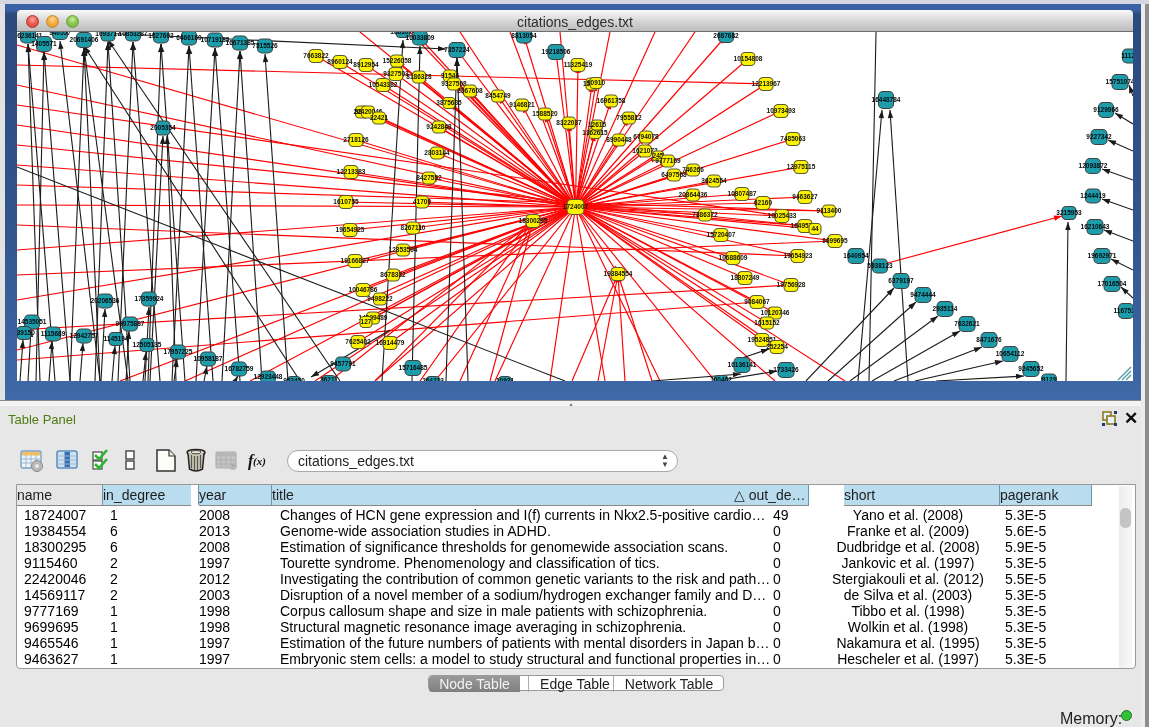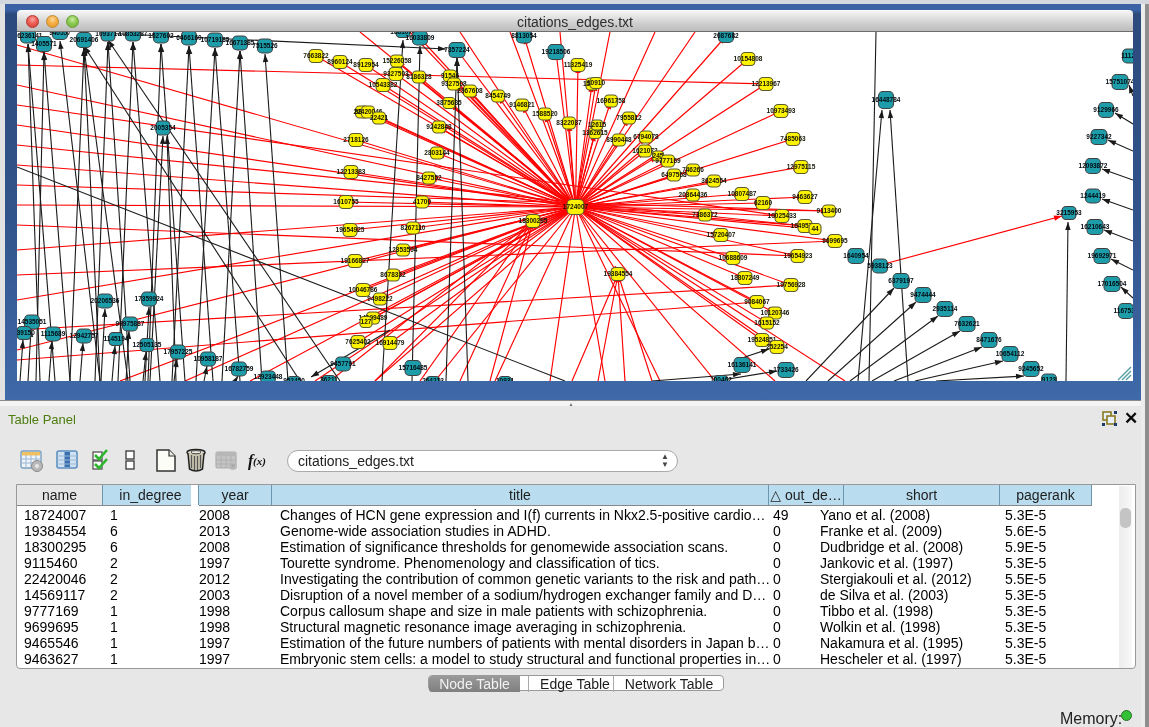--- a/index.html
+++ b/index.html
@@ -15,25 +15,25 @@
 .tl.g{left:66px;background:radial-gradient(circle at 50% 32%,#cdecA8,#8cc94f 45%,#6faf3a);border:1px solid #6b9e38}
 .splitter{position:absolute;left:0;top:400px;width:1149px;height:6px;background:#f4f4f4;border-top:1px solid #8a8a8a}
 .dimple{position:absolute;left:569px;top:400px;font-size:8px;color:#777}
 .tpanel{position:absolute;left:0;top:406px;width:1149px;height:321px;background:#e7e7e7}
 .tptitle{position:absolute;left:8px;top:412px;font-size:13px;color:#4d7c0f}
 .tpx{position:absolute;left:1124px;top:408px;font-size:17px;font-weight:bold;color:#0a0a0a}
 .combo{position:absolute;left:287px;top:450px;width:391px;height:22px;background:#fff;border:1px solid #a9a9a9;border-radius:11px;font-size:14px;color:#222;line-height:20px;padding-left:10px}
 .combo .arr{position:absolute;right:8px;top:2px;font-size:8px;color:#444;line-height:8px}
 .tpane{position:absolute;left:16px;top:484px;width:1120px;height:185px;background:#fff;border:1px solid #999;border-radius:0 0 4px 4px}
 .thead{position:absolute;top:485px;height:21px;background:#b9dcee;border-bottom:1px solid #888}
-.hcell{position:absolute;top:0;height:20px;font-size:14px;color:#1d1d1d;text-align:center;line-height:21px;border-right:1px solid #6b96ad}
+.hcell{position:absolute;top:0;height:20px;font-size:14px;color:#1d1d1d;text-align:left;line-height:21px;border-right:1px solid #6b96ad}
 .trow{position:absolute;left:15px;height:16px;font-size:14px;color:#000;white-space:nowrap}
 .trow span{position:absolute;top:0;line-height:16px}
 .c1{left:9px} .c2{left:95px} .c3{left:184px} .c4{left:265px;width:492px;overflow:hidden;text-overflow:ellipsis;white-space:nowrap}
-.c5{left:758px} .c6{left:805px;width:176px;} .c7{left:990px}
+.c5{left:758px} .c6{left:805px;width:176px;text-align:center} .c7{left:990px}
 .vscroll{position:absolute;left:1119px;top:486px;width:13px;height:182px;background:linear-gradient(90deg,#ededed,#f8f8f8)}
 .vthumb{position:absolute;left:1120px;top:508px;width:11px;height:20px;background:#c4c4c4;border-radius:5px}
 .tabs{position:absolute;left:428px;top:675px;width:296px;height:16px;border:1px solid #9a9a9a;border-radius:4px;background:#fff;font-size:14px}
 .tab{position:absolute;top:0;height:16px;line-height:16px;text-align:center;color:#1d1d1d}
 .tab.sel{background:linear-gradient(#9a9a9a,#7f7f7f);color:#f2f2f2;border-radius:3px 0 0 3px}
 .memory{position:absolute;left:1060px;top:710px;font-size:16px;color:#222}
 .memdot{position:absolute;left:1121px;top:710px;width:11px;height:11px;border-radius:50%;background:#33c136;border:1px solid #2a6e2a;z-index:7}
 svg text{user-select:none}
 </style></head><body>
 <div class="topstrip"></div>
@@ -762,21 +762,21 @@
   </div>
 <div class="thead" style="left:103px;width:88px">
     <div class="hcell" style="width:96px">in_degree</div>
   </div>
 <div class="thead" style="left:199px;width:73px">
     <div class="hcell" style="width:73px">year</div>
   </div>
 <div class="thead" style="left:272px;width:497px">
     <div class="hcell" style="width:497px">title</div>
   </div>
-<div class="thead" style="left:769px;width:75px">
+<div class="thead" style="left:734px;width:75px">
     <div class="hcell" style="width:75px">△ out_de…</div>
   </div>
 <div class="thead" style="left:844px;width:156px">
     <div class="hcell" style="width:156px">short</div>
   </div>
 <div class="thead" style="left:1000px;width:92px">
     <div class="hcell" style="width:92px">pagerank</div>
   </div>
 <div class="trow" style="top:507px">
     <span class="c1">18724007</span>

